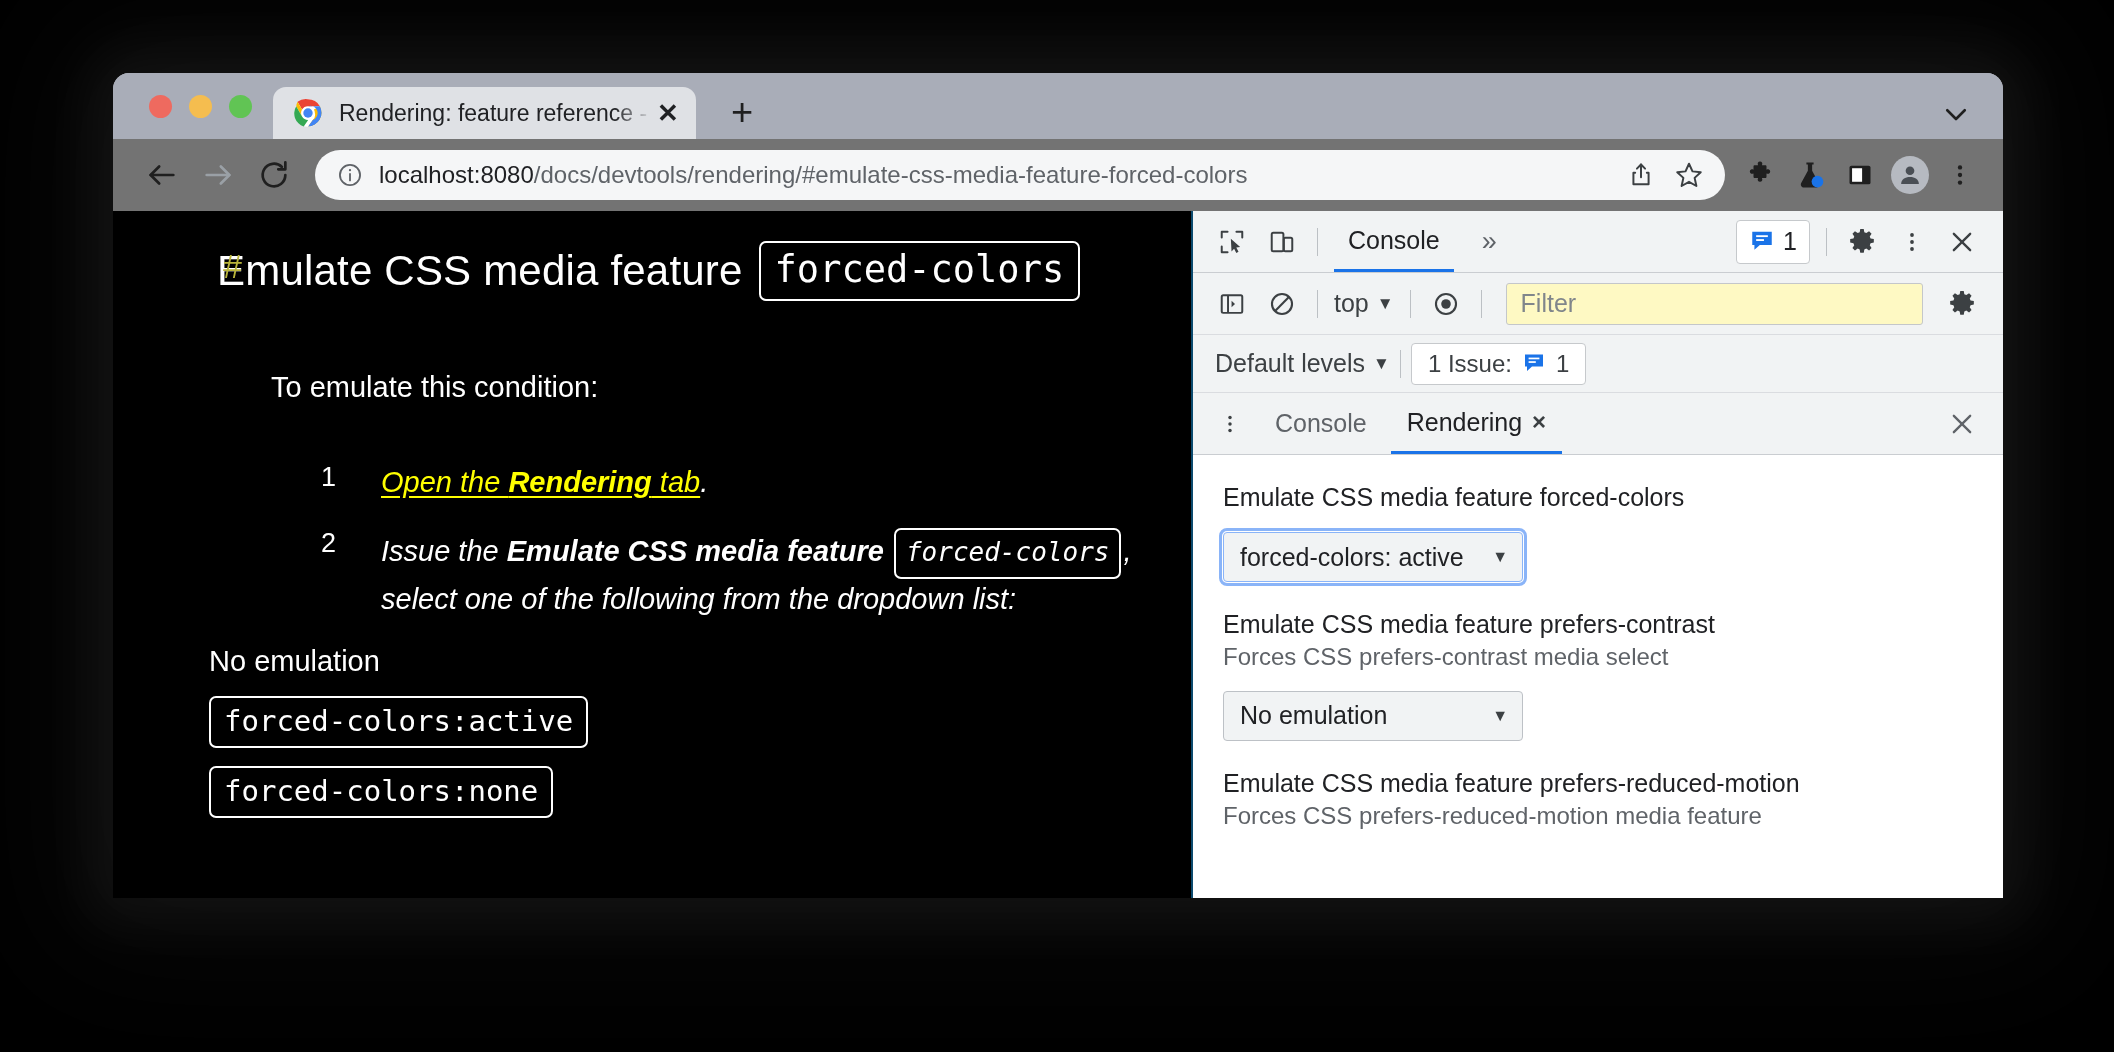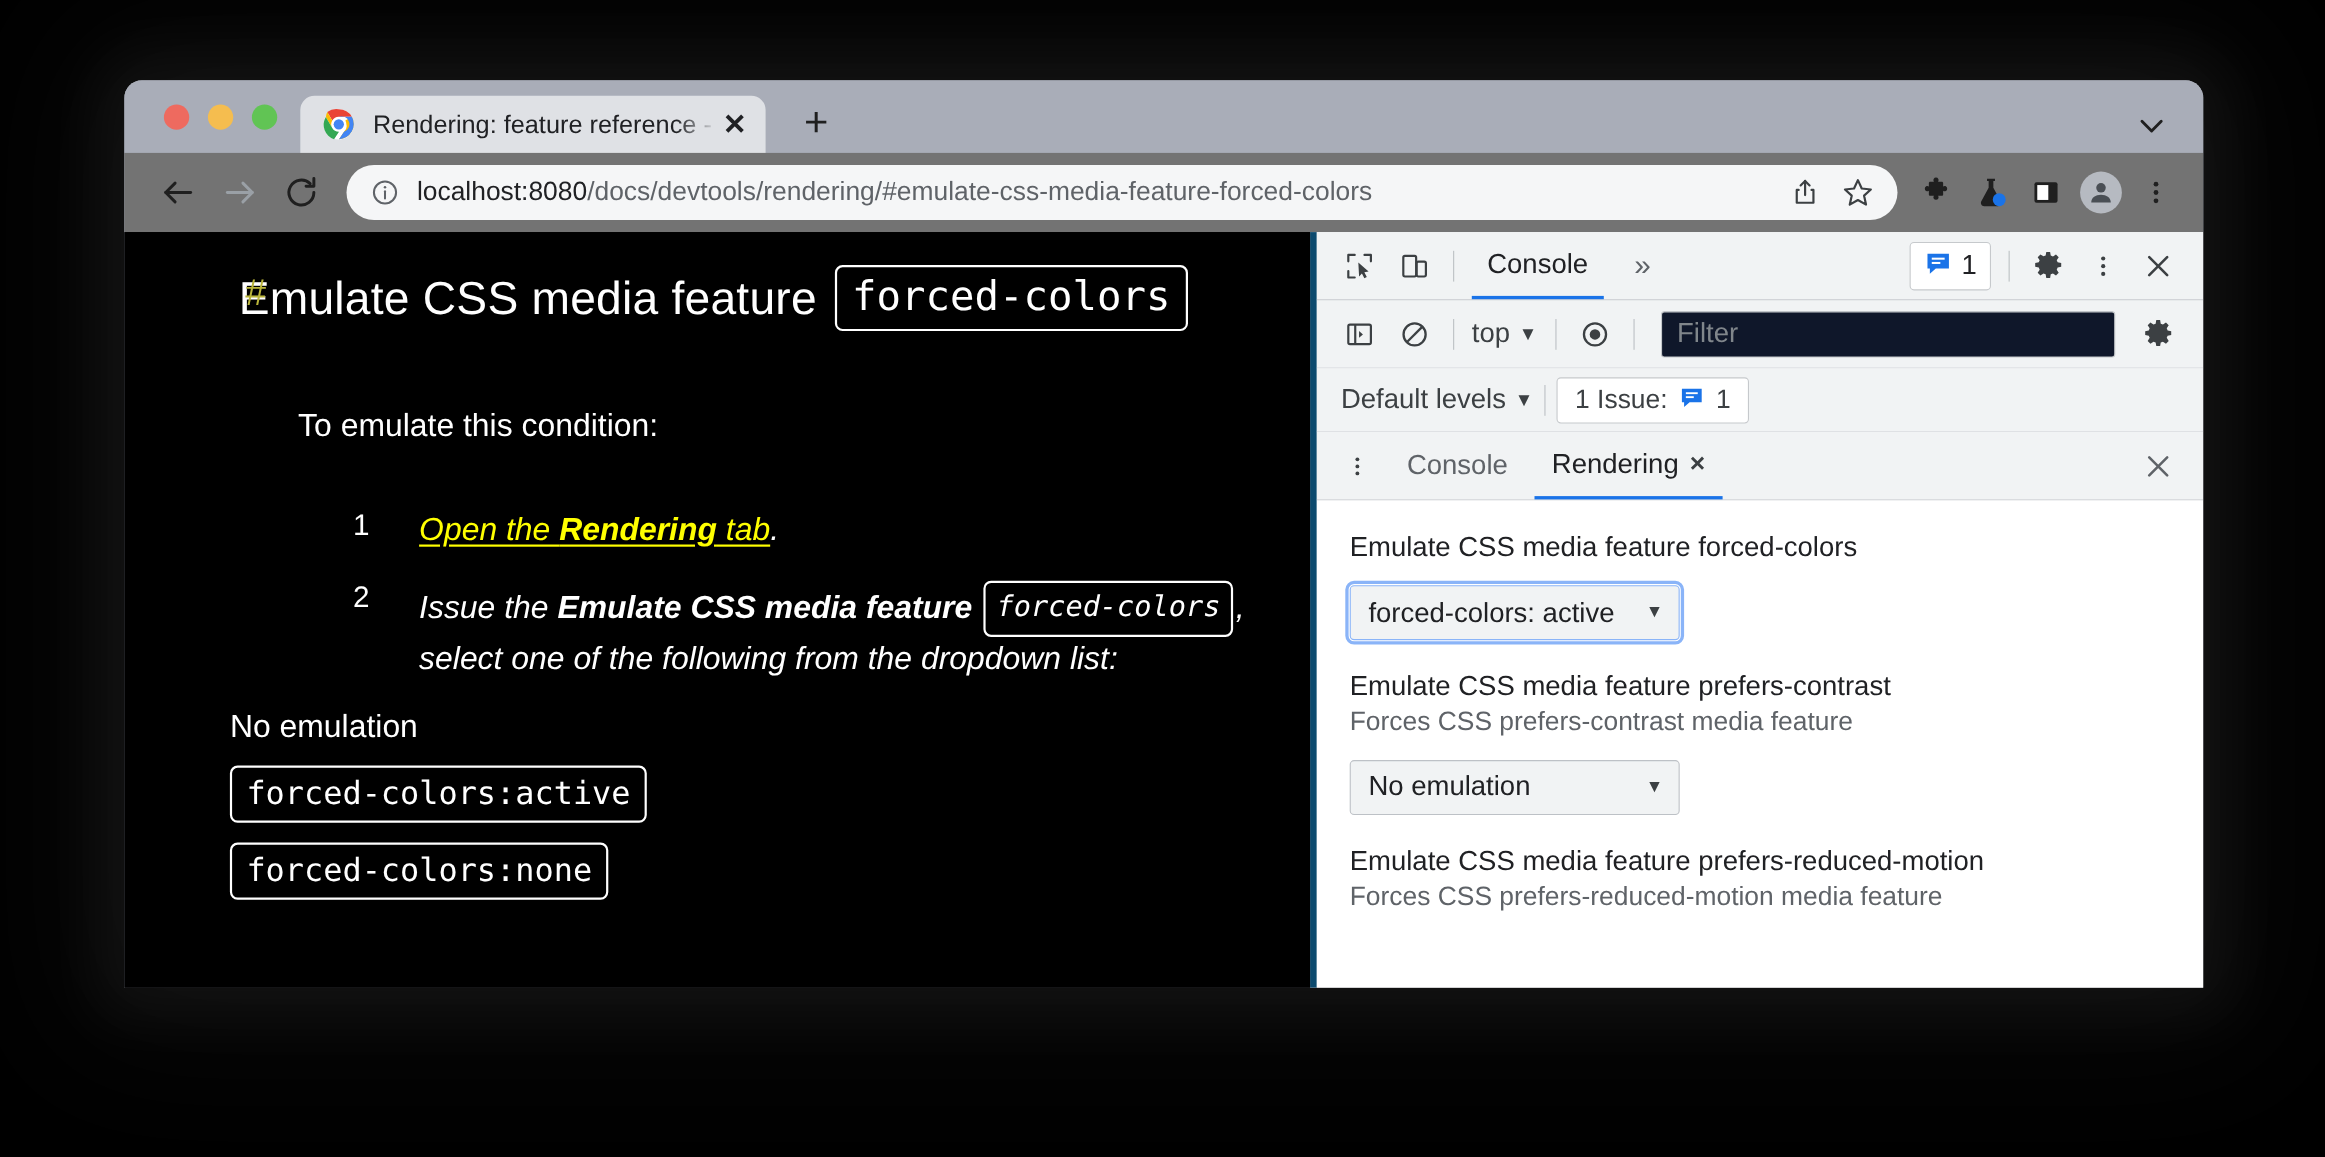--- a/index.html
+++ b/index.html
@@ -224,21 +224,21 @@
     display: inline-block;
     font-size: 29px;
     padding: 6px 13px 8px;
     margin: 18px 0 0 96px;
   }
 
   
   #devtools {
     flex: 1;
     background: #ffffff;
-    border-left: 6px solid #0c4a6e;
+    border-left: 2px solid #0c4a6e;
     display: flex;
     flex-direction: column;
     overflow: hidden;
   }
   #devtools-toolbar {
     height: 62px;
     background: #f1f3f4;
     border-bottom: 1px solid #cacdd1;
     display: flex;
     align-items: center;
@@ -281,21 +281,21 @@
     background: #f1f3f4;
     border-bottom: 1px solid #dadce0;
     display: flex;
     align-items: center;
     padding: 0 16px 0 14px;
   }
   #context-select { font-size: 25px; color: #3c4043; padding: 0 6px; display: flex; align-items: center; gap: 8px; }
   #filter-input {
     flex: 1;
     height: 42px;
-    background: #0f172a;
+    background: #fef9c3;
     border: 1px solid #c4c7ca;
     border-radius: 3px;
     margin: 0 14px;
     padding: 0 14px;
     font-size: 25px;
     color: #80868b;
     display: flex;
     align-items: center;
   }
   #levels-bar {
@@ -655,21 +655,21 @@
         <div class="render-group">
           <div class="render-title">Emulate CSS media feature forced-colors</div>
           <div class="render-select focused">
             <span>forced-colors: active</span>
             <span class="select-caret">▼</span>
           </div>
         </div>
 
         <div class="render-group">
           <div class="render-title">Emulate CSS media feature prefers-contrast</div>
-          <div class="render-desc">Forces CSS prefers-contrast media feature</div>
+          <div class="render-desc">Forces CSS prefers-contrast media select</div>
           <div class="render-select">
             <span>No emulation</span>
             <span class="select-caret">▼</span>
           </div>
         </div>
 
         <div class="render-group">
           <div class="render-title">Emulate CSS media feature prefers-reduced-motion</div>
           <div class="render-desc">Forces CSS prefers-reduced-motion media feature</div>
         </div>

